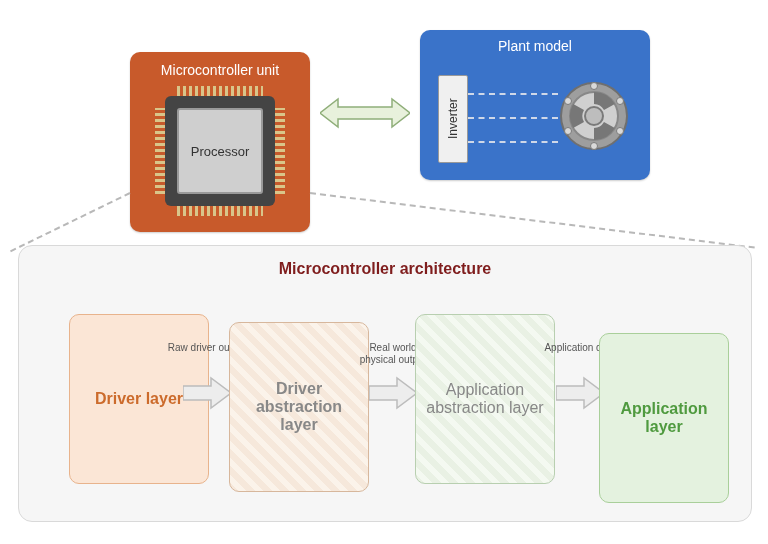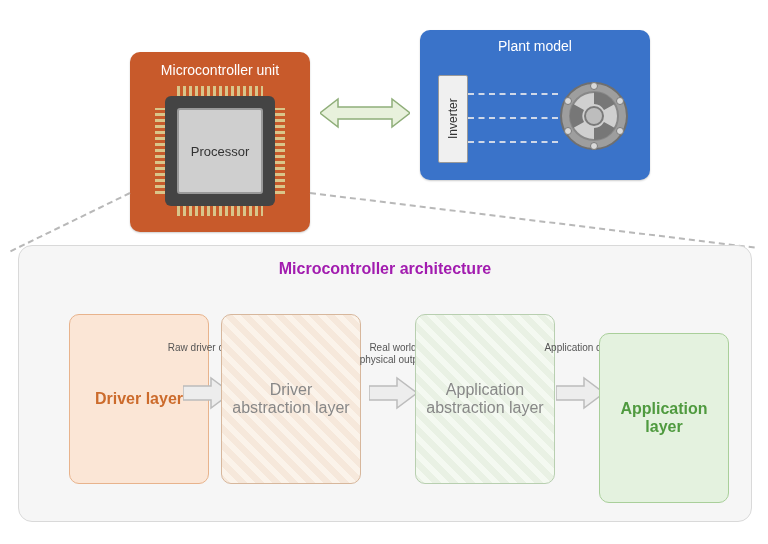--- a/index.html
+++ b/index.html
@@ -128,21 +128,21 @@
     left: 18px; top: 245px;
     width: 732px; height: 275px;
     background: #f6f6f6;
     border: 1px solid #d9d9d9;
     border-radius: 14px;
   }
   .arch-title {
     text-align: center;
     font-size: 16px;
     font-weight: 600;
-    color: #a21caf;
+    color: #7f1d1d;
     padding-top: 14px;
   }
   .layers {
     position: absolute;
     left: 0; right: 0;
     top: 58px;
     height: 190px;
   }
   .layer {
     position: absolute;
@@ -159,25 +159,26 @@
     box-sizing: border-box;
   }
   .layer.solid1 {
     left: 22px;
     background: #fbe6d6;
     border: 1.5px solid #e8b38c;
     color: #cc6b2c;
     margin-left: 28px;
   }
   .layer.hatch2 {
-    left: 202px;
+    left: 210px;
     color: #888;
     border: 1.5px solid #d7b79c;
     background: repeating-linear-gradient(45deg,#f6e8db 0 6px,#fbf3ea 6px 12px);
-    font-weight: 400;
+    font-weight: 700;
+    margin-top: 8px;
   }
   .layer.hatch3 {
     left: 396px;
     color: #888;
     border: 1.5px solid #b8cfb0;
     background: repeating-linear-gradient(45deg,#e9f1e4 0 6px,#f4f9f1 6px 12px);
     font-weight: 500;
     align-items: center;
   }
   .layer.solid4 {

